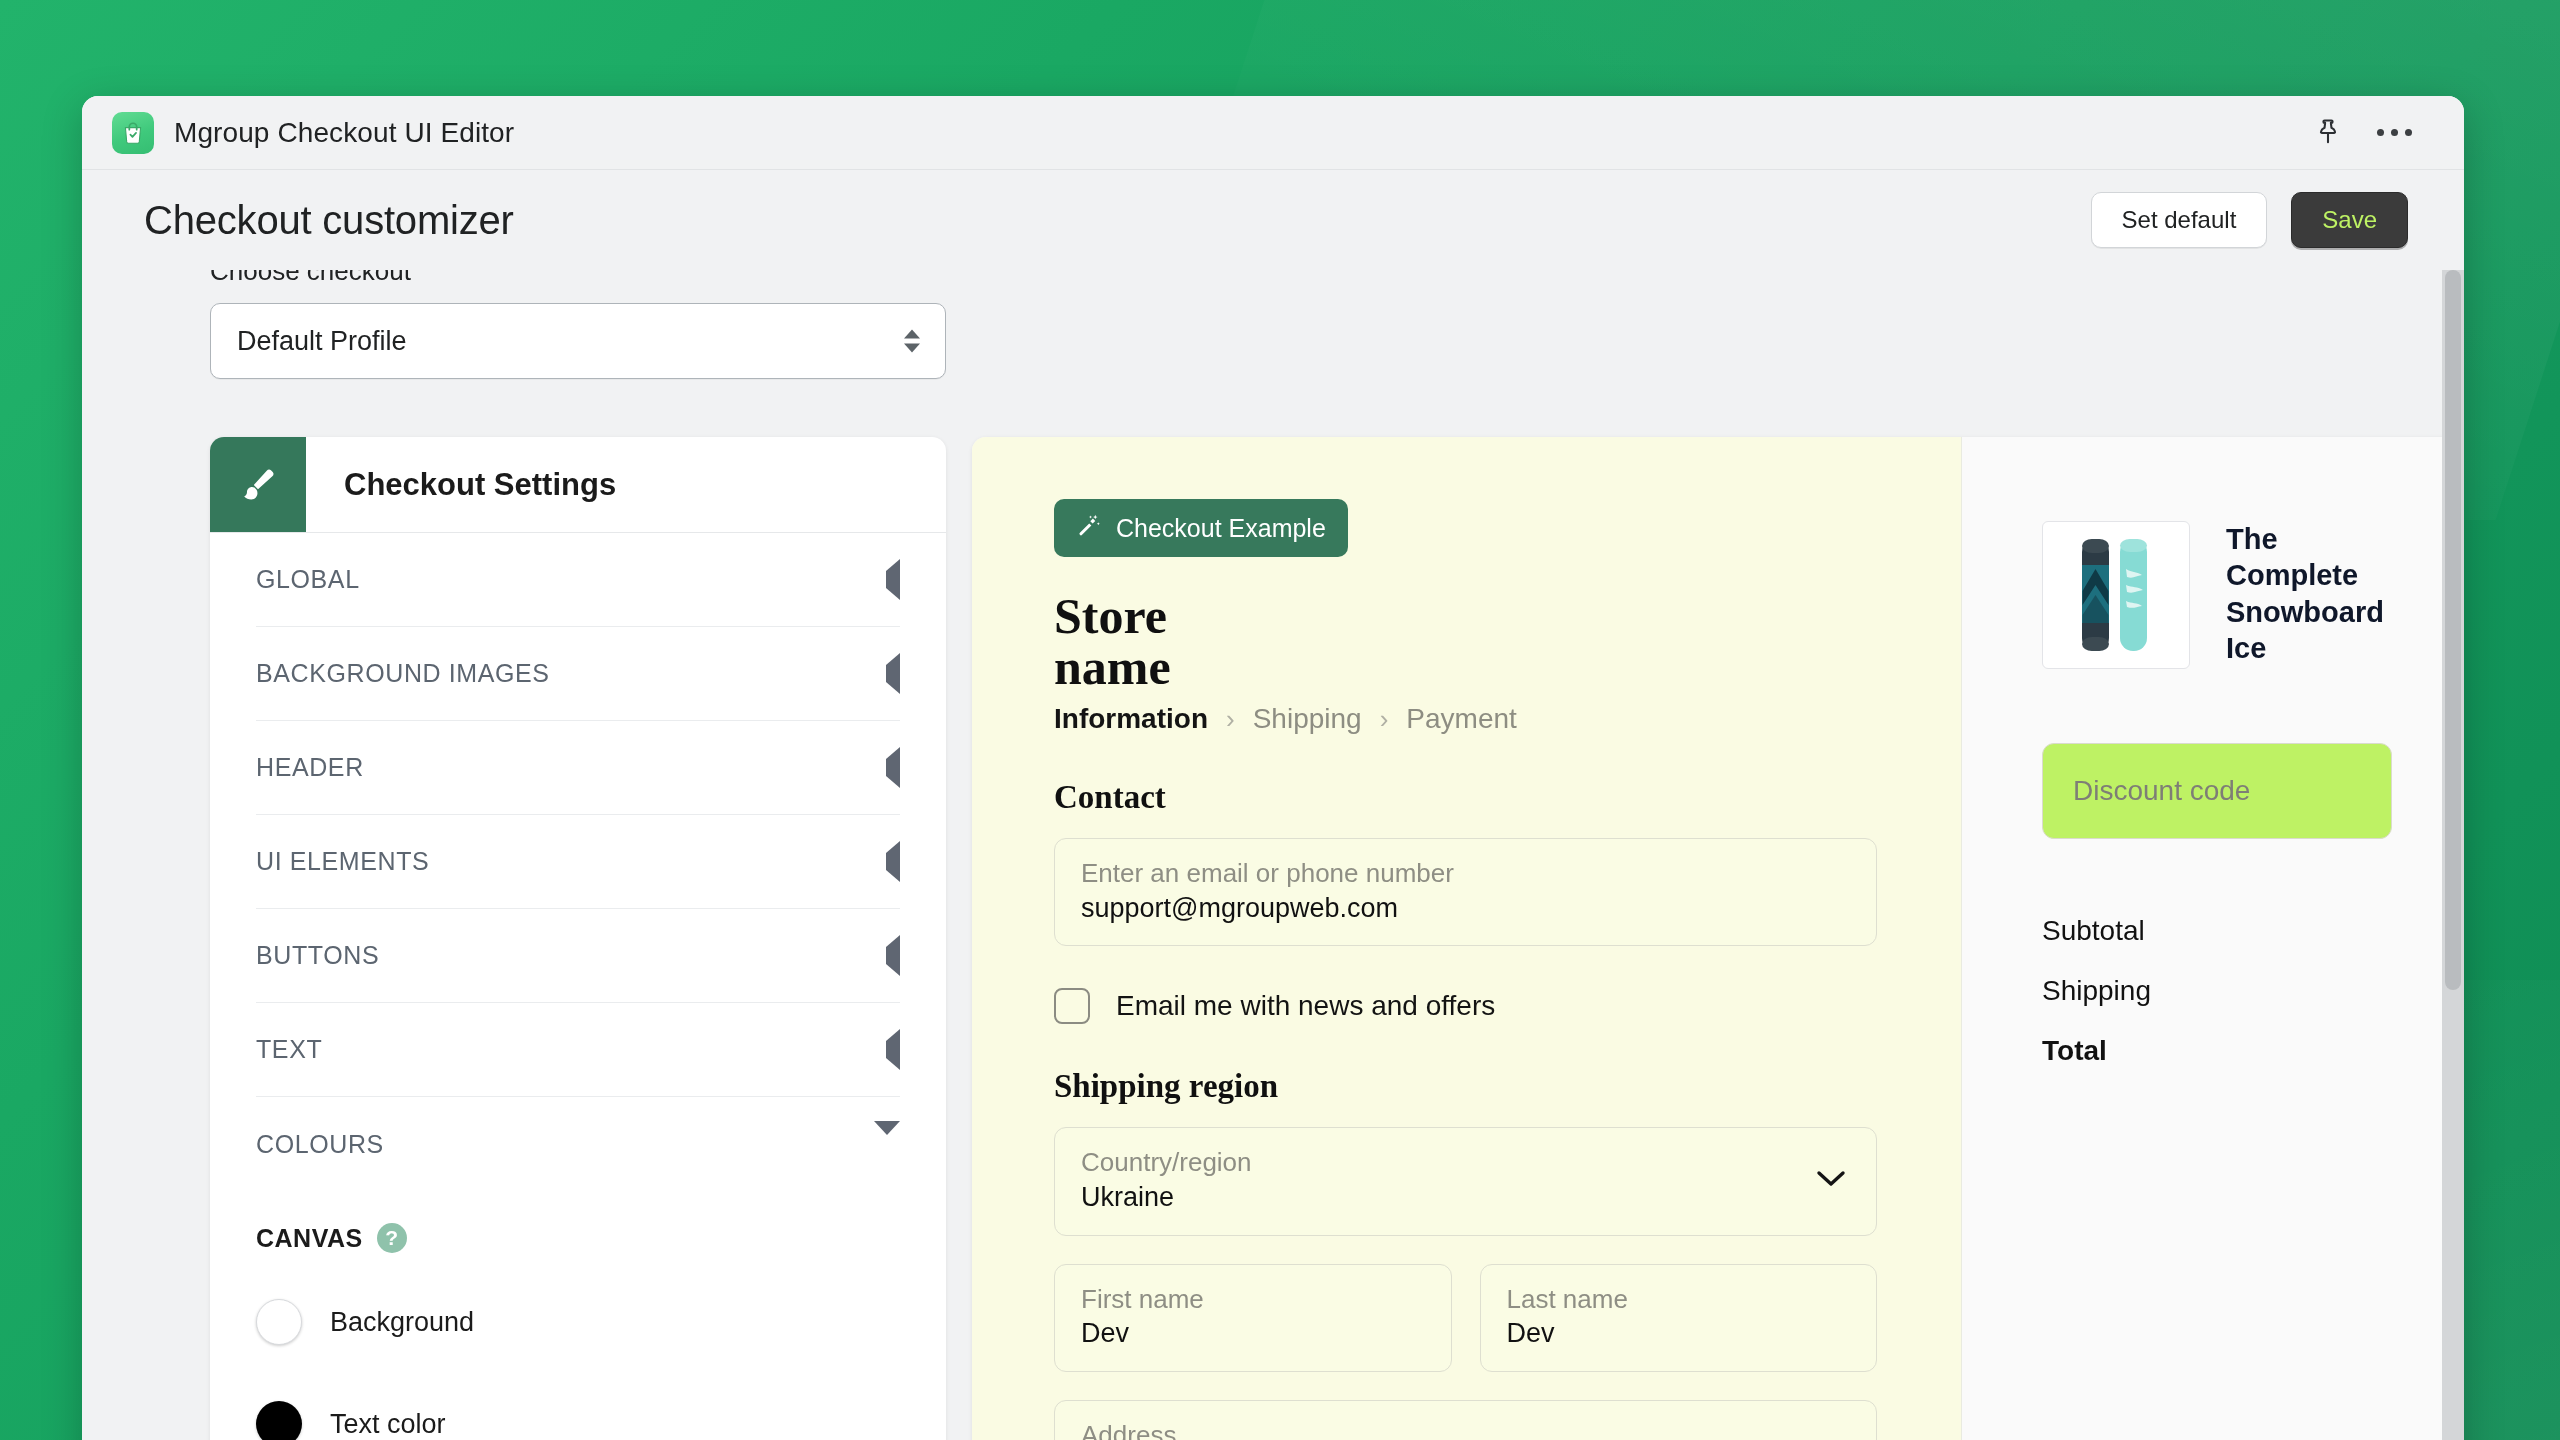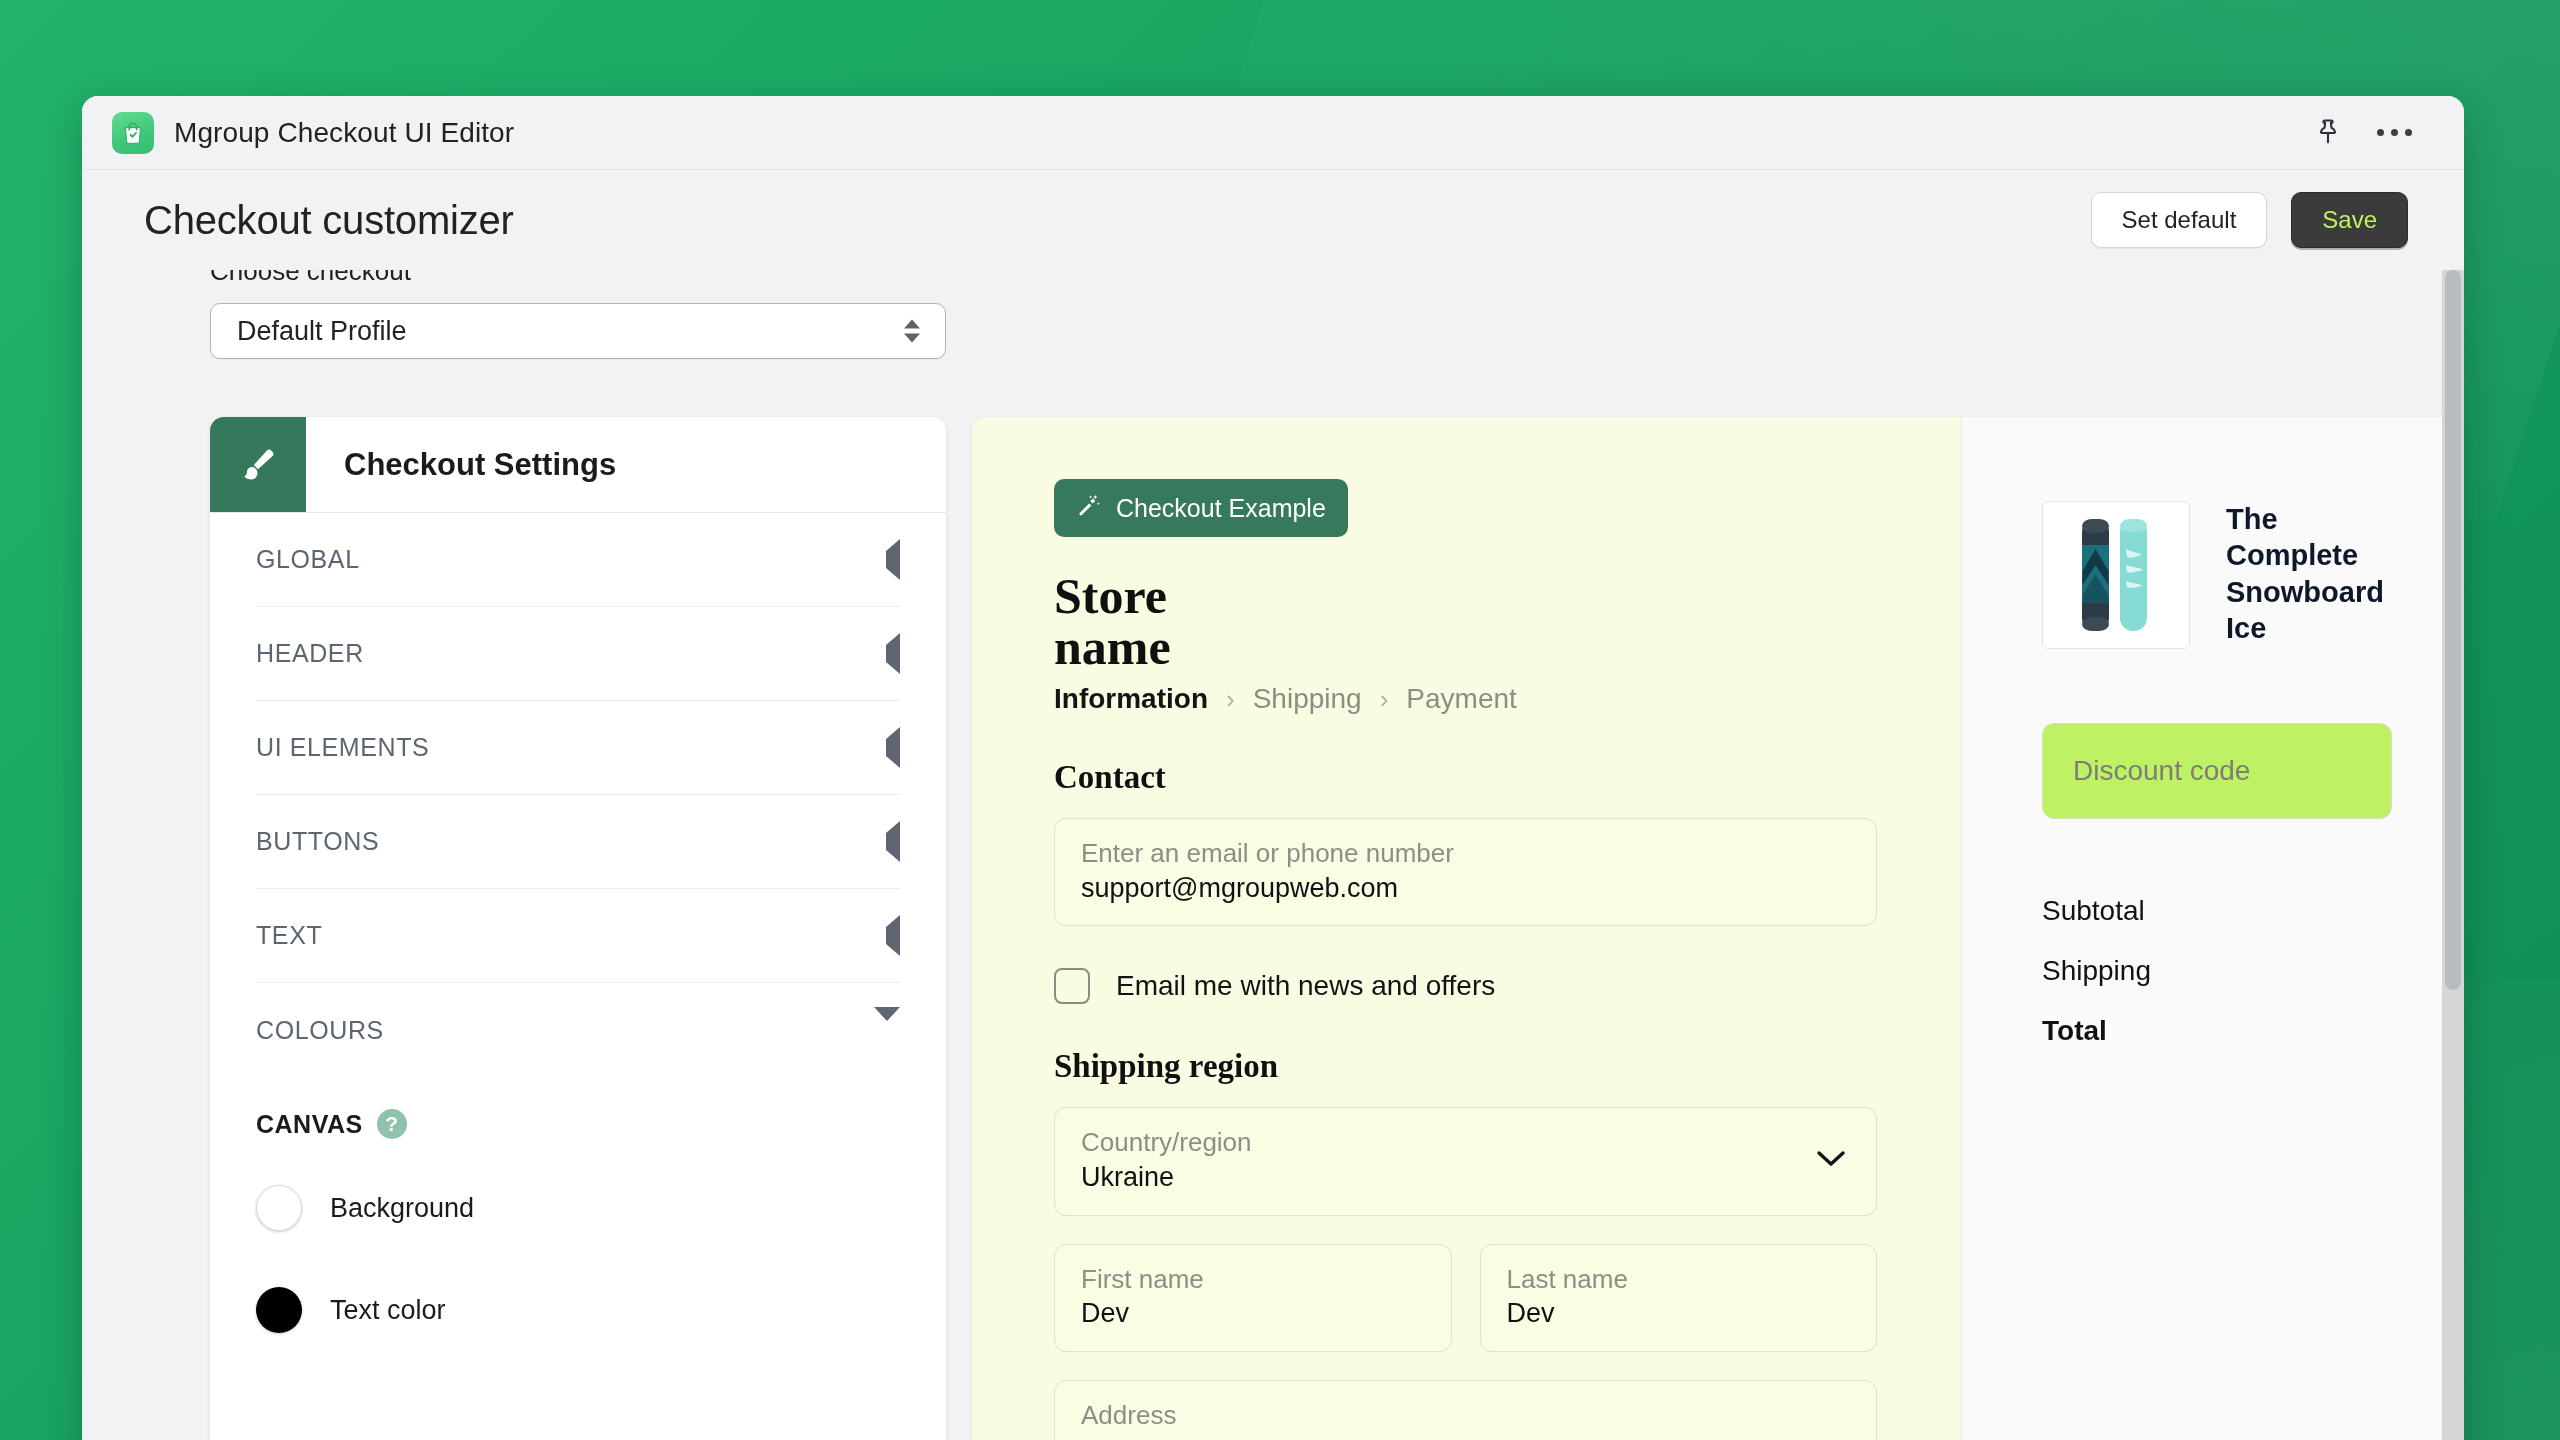--- a/index.html
+++ b/index.html
@@ -131,21 +131,21 @@
 
   .choose-row { padding: 0 4px 0 128px; }
   .choose-label {
     font-size: 26px;
     color: #202223;
     margin-bottom: 16px;
   }
   .select-wrap {
     position: relative;
     width: 736px;
-    height: 56px;
+    height: 76px;
   }
   .select-box {
     width: 100%; height: 100%;
     background: #ffffff;
     border: 1px solid #aeb4b9;
     border-radius: 10px;
     display: flex;
     align-items: center;
     padding: 0 26px;
     font-size: 27px;
@@ -493,20 +493,24 @@
             </div>
             <div class="settings-head-title">Checkout Settings</div>
           </div>
 
           <div class="accordion">
             <div class="acc-item">
               <span class="acc-label">GLOBAL</span>
               <span class="acc-caret"><span class="caret-left"></span></span>
             </div>
             <div class="acc-item">
+              <span class="acc-label">BACKGROUND IMAGES</span>
+              <span class="acc-caret"><span class="caret-left"></span></span>
+            </div>
+            <div class="acc-item">
               <span class="acc-label">HEADER</span>
               <span class="acc-caret"><span class="caret-left"></span></span>
             </div>
             <div class="acc-item">
               <span class="acc-label">UI ELEMENTS</span>
               <span class="acc-caret"><span class="caret-left"></span></span>
             </div>
             <div class="acc-item">
               <span class="acc-label">BUTTONS</span>
               <span class="acc-caret"><span class="caret-left"></span></span>

